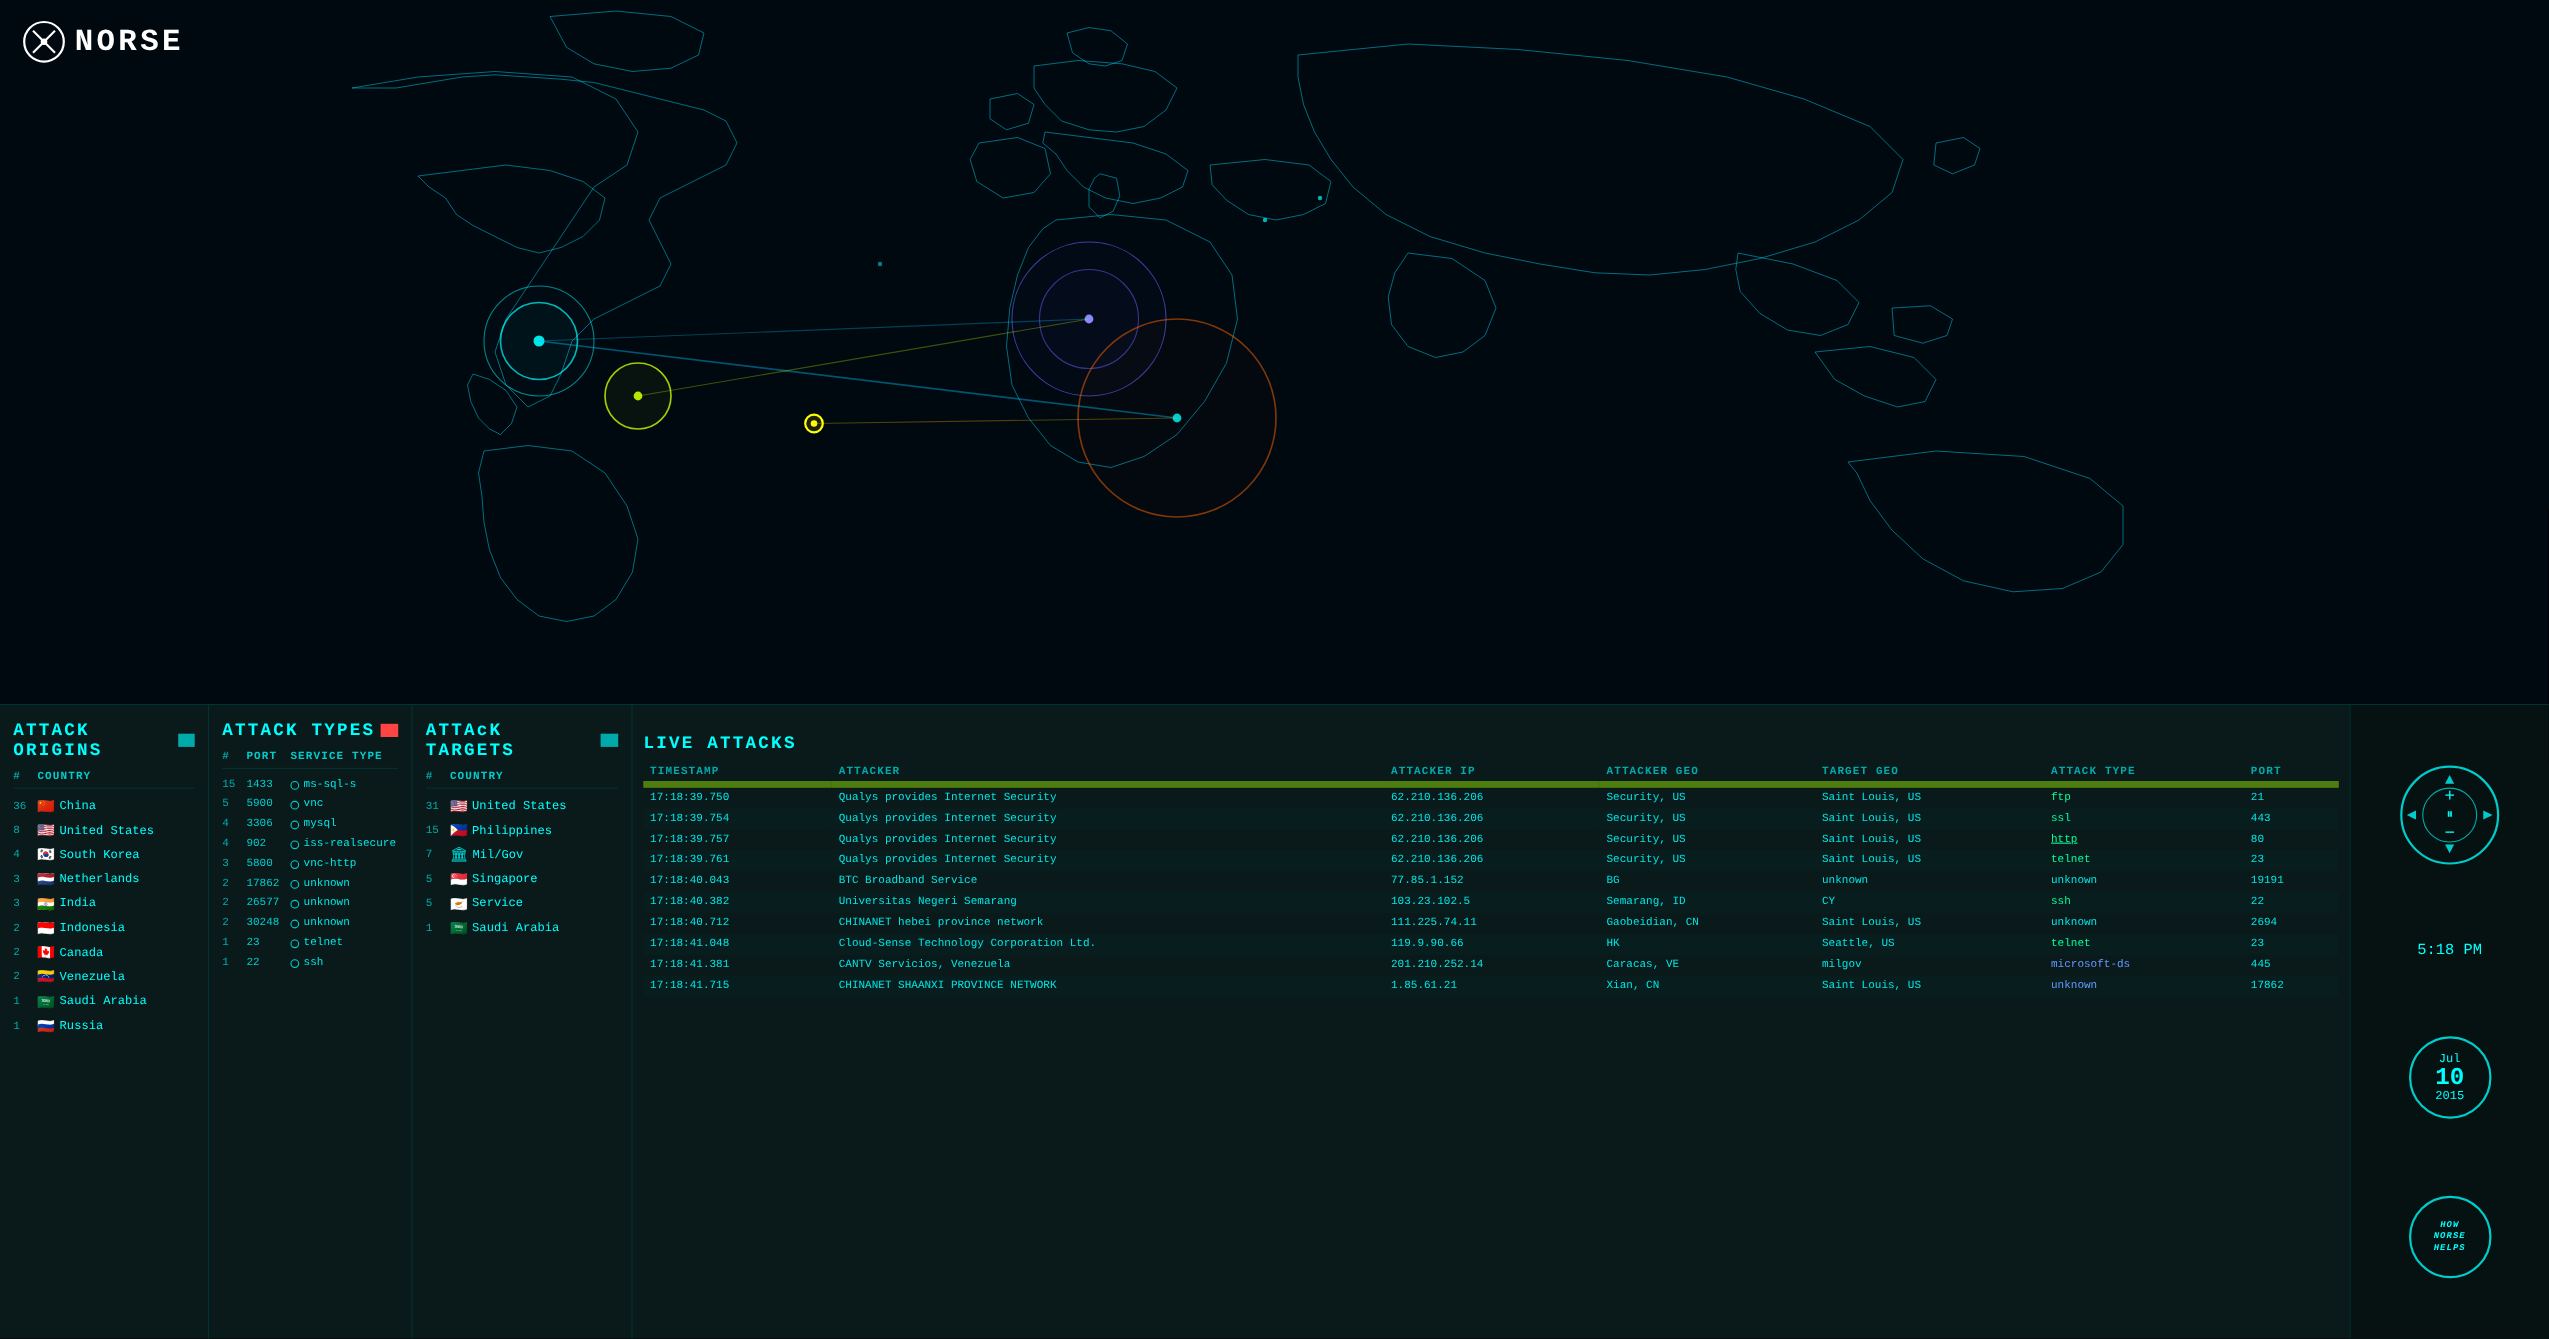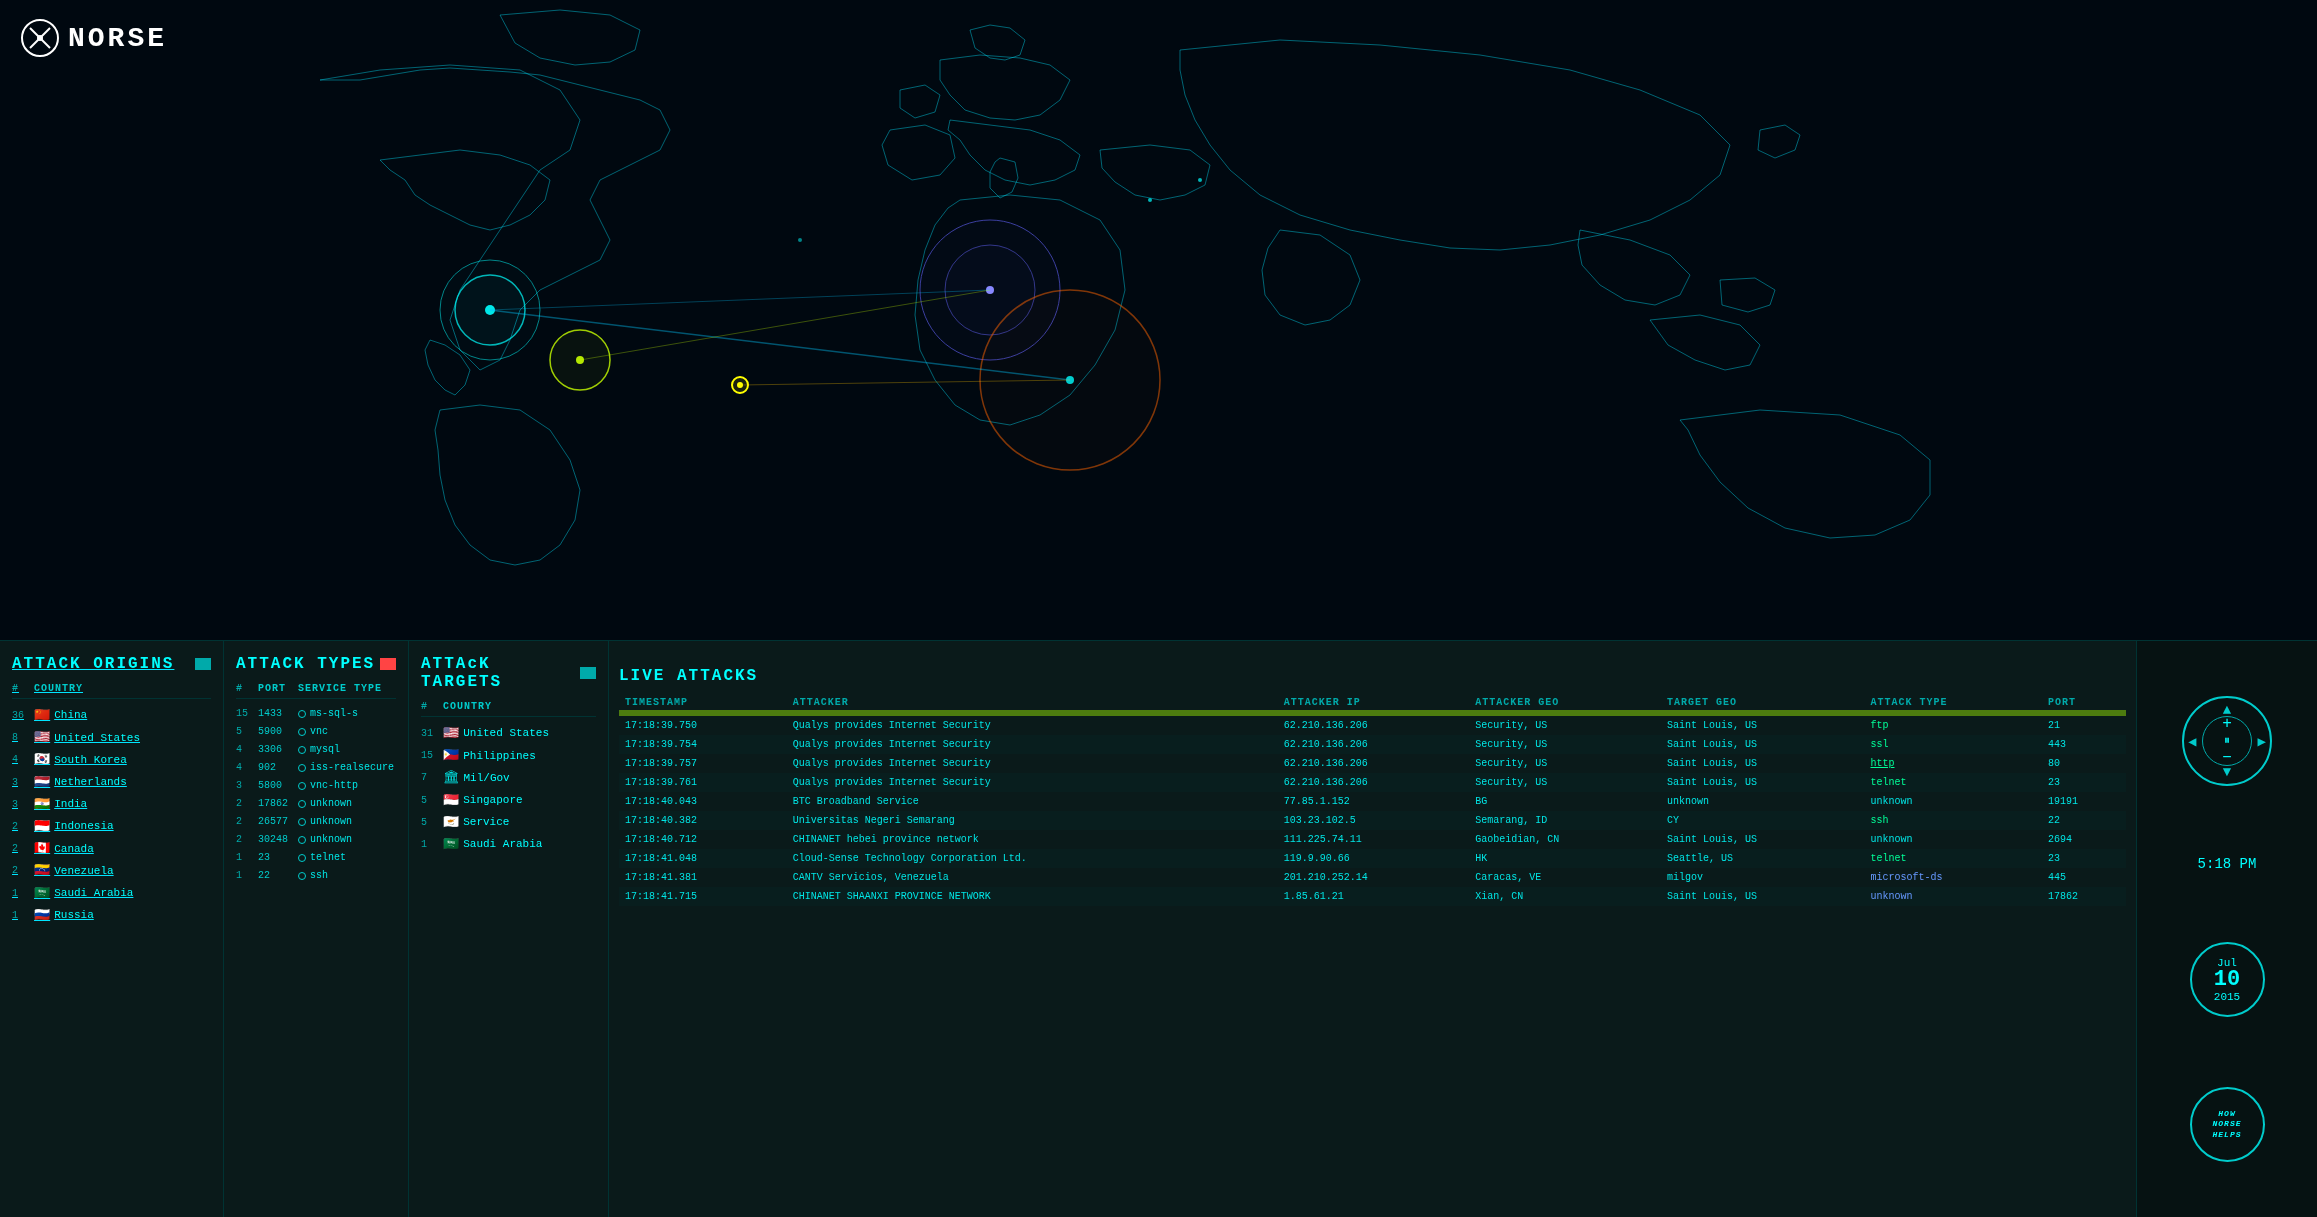--- a/index.html
+++ b/index.html
@@ -44,21 +44,21 @@
       display: flex;
       border-top: 1px solid #003333;
     }
 
     .panel-section {
       border-right: 1px solid #003333;
       padding: 14px 12px;
       overflow: hidden;
     }
 
-    #origins-panel { width: 224px; text-decoration: underline; }
+    #origins-panel { width: 190px; }
     #types-panel { width: 185px; font-family: Liberation Mono, monospace; }
     #targets-panel { width: 200px; }
     #live-attacks-panel { flex: 1; }
     #right-controls { width: 180px; background: #061212; display: flex; flex-direction: column; align-items: center; justify-content: space-around; padding: 20px 10px; }
 
     .panel-title {
       font-size: 16px;
       font-weight: bold;
       color: #00ffff;
       letter-spacing: 2px;

